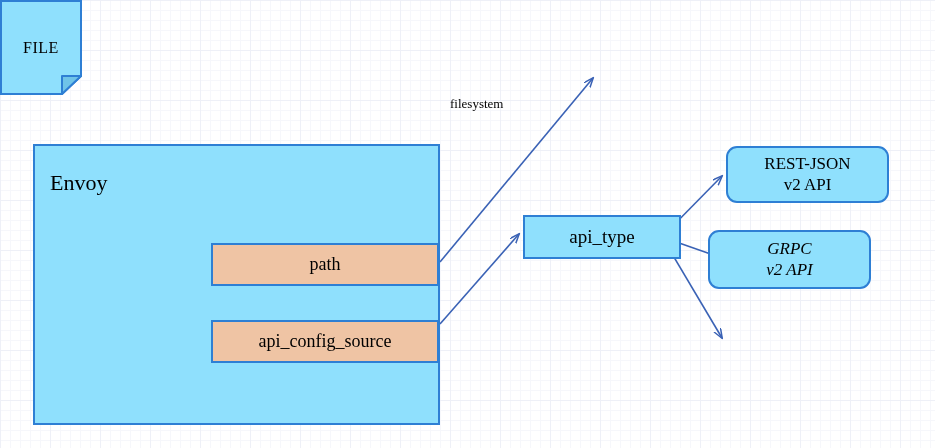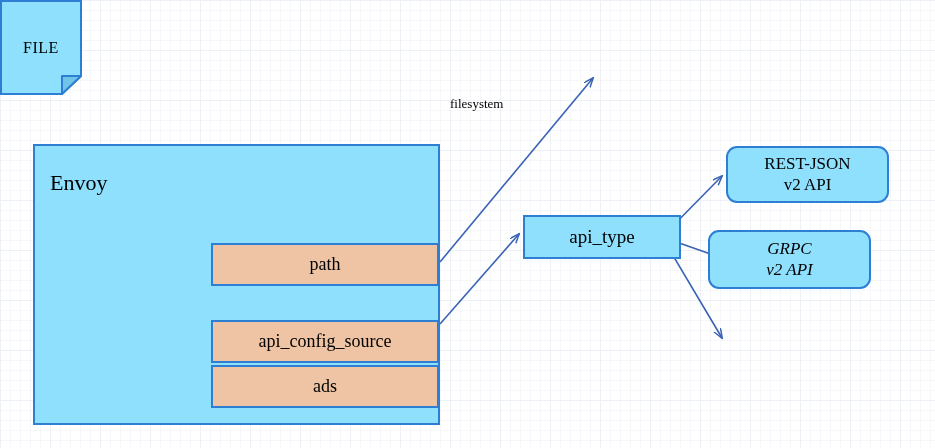--- a/index.html
+++ b/index.html
@@ -160,23 +160,20 @@
     <span id="envoy-label">Envoy</span>
 
     <div class="field-box" id="field-path">
       <span>path</span>
     </div>
 
     <div class="field-box" id="field-acs">
       <span>api_config_source</span>
     </div>
 
-    <div class="field-box" id="field-ads">
-      <span>ads</span>
-    </div>
   </div>
 
   <div id="file-node">
     <svg width="82" height="95" viewBox="0 0 82 95">
       <path d="M1,1 L81,1 L81,76 L62,94 L1,94 Z" fill="#8FE0FD" stroke="#2E7FD4" stroke-width="2"></path>
       <path d="M81,76 L62,76 L62,94 Z" fill="#6FC4E8" stroke="#2E7FD4" stroke-width="2" stroke-linejoin="round"></path>
     </svg>
     <span id="file-label">FILE</span>
   </div>
 

